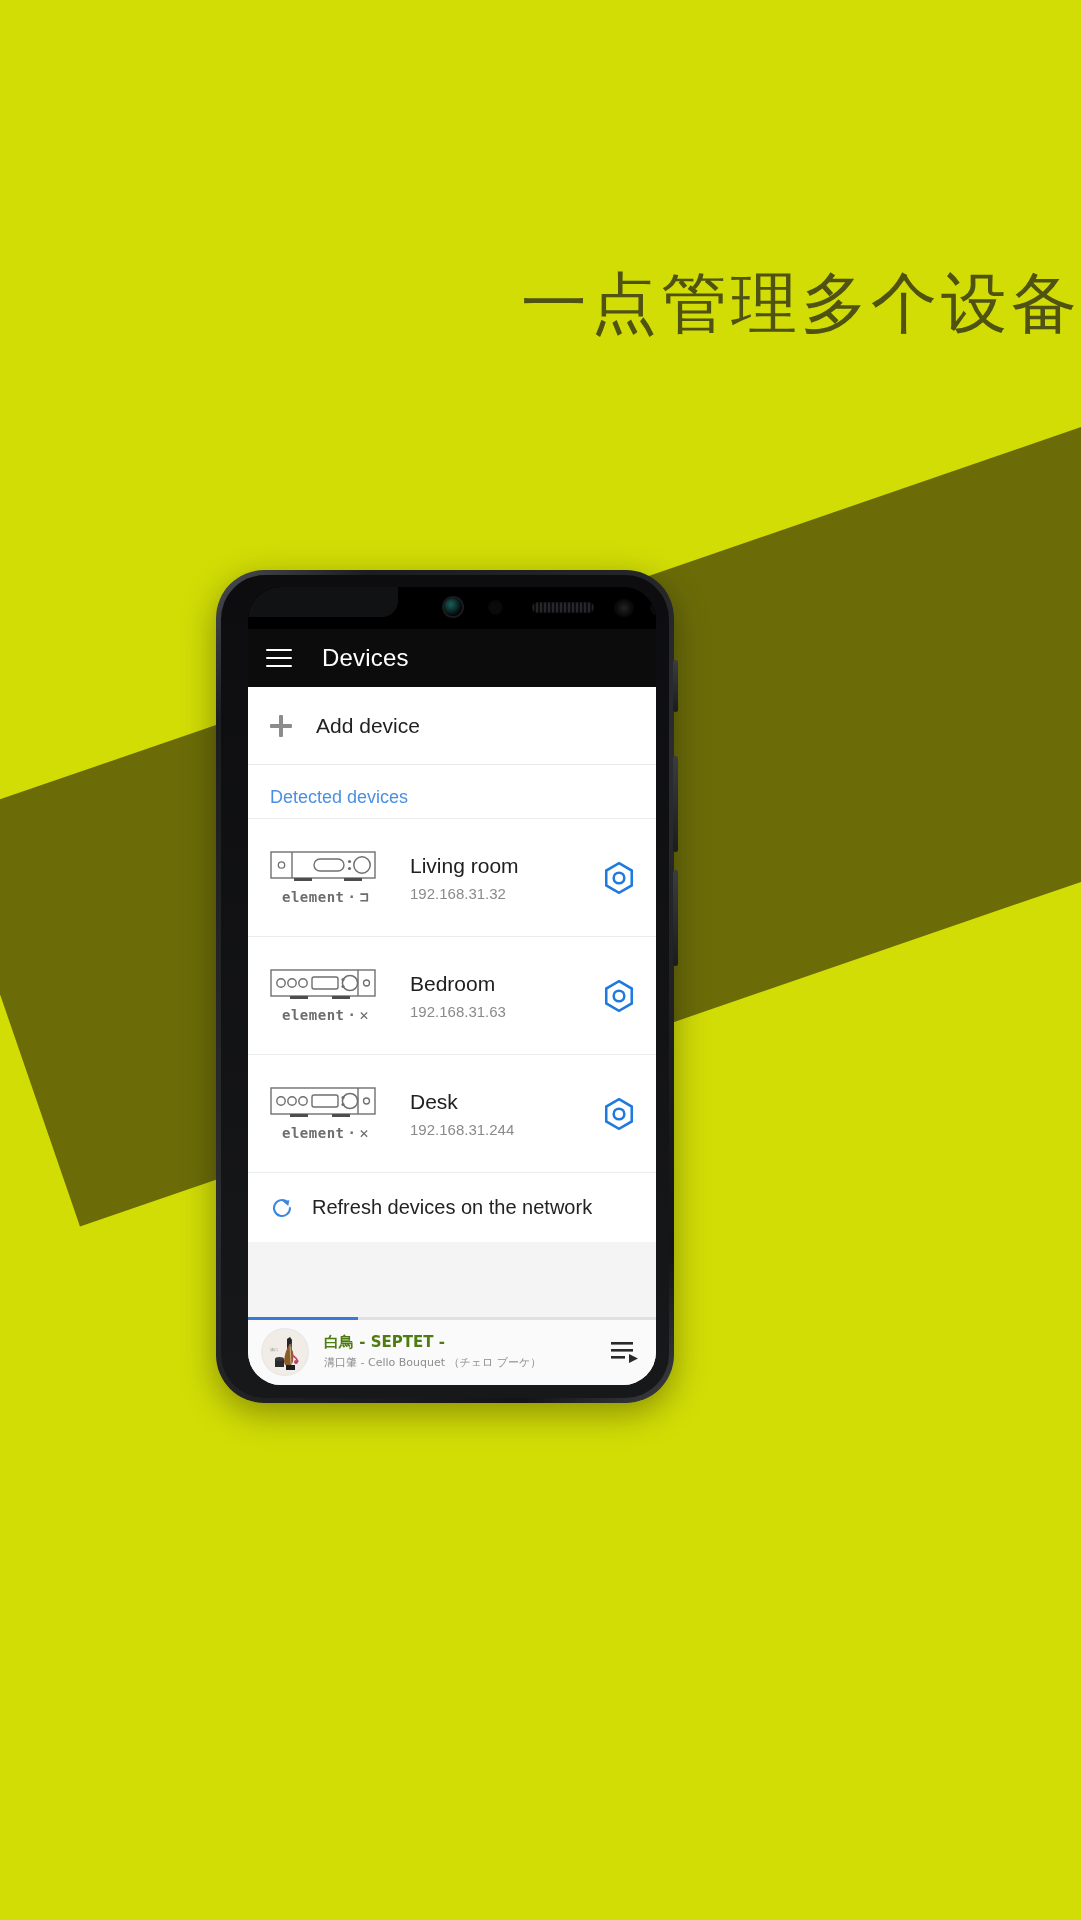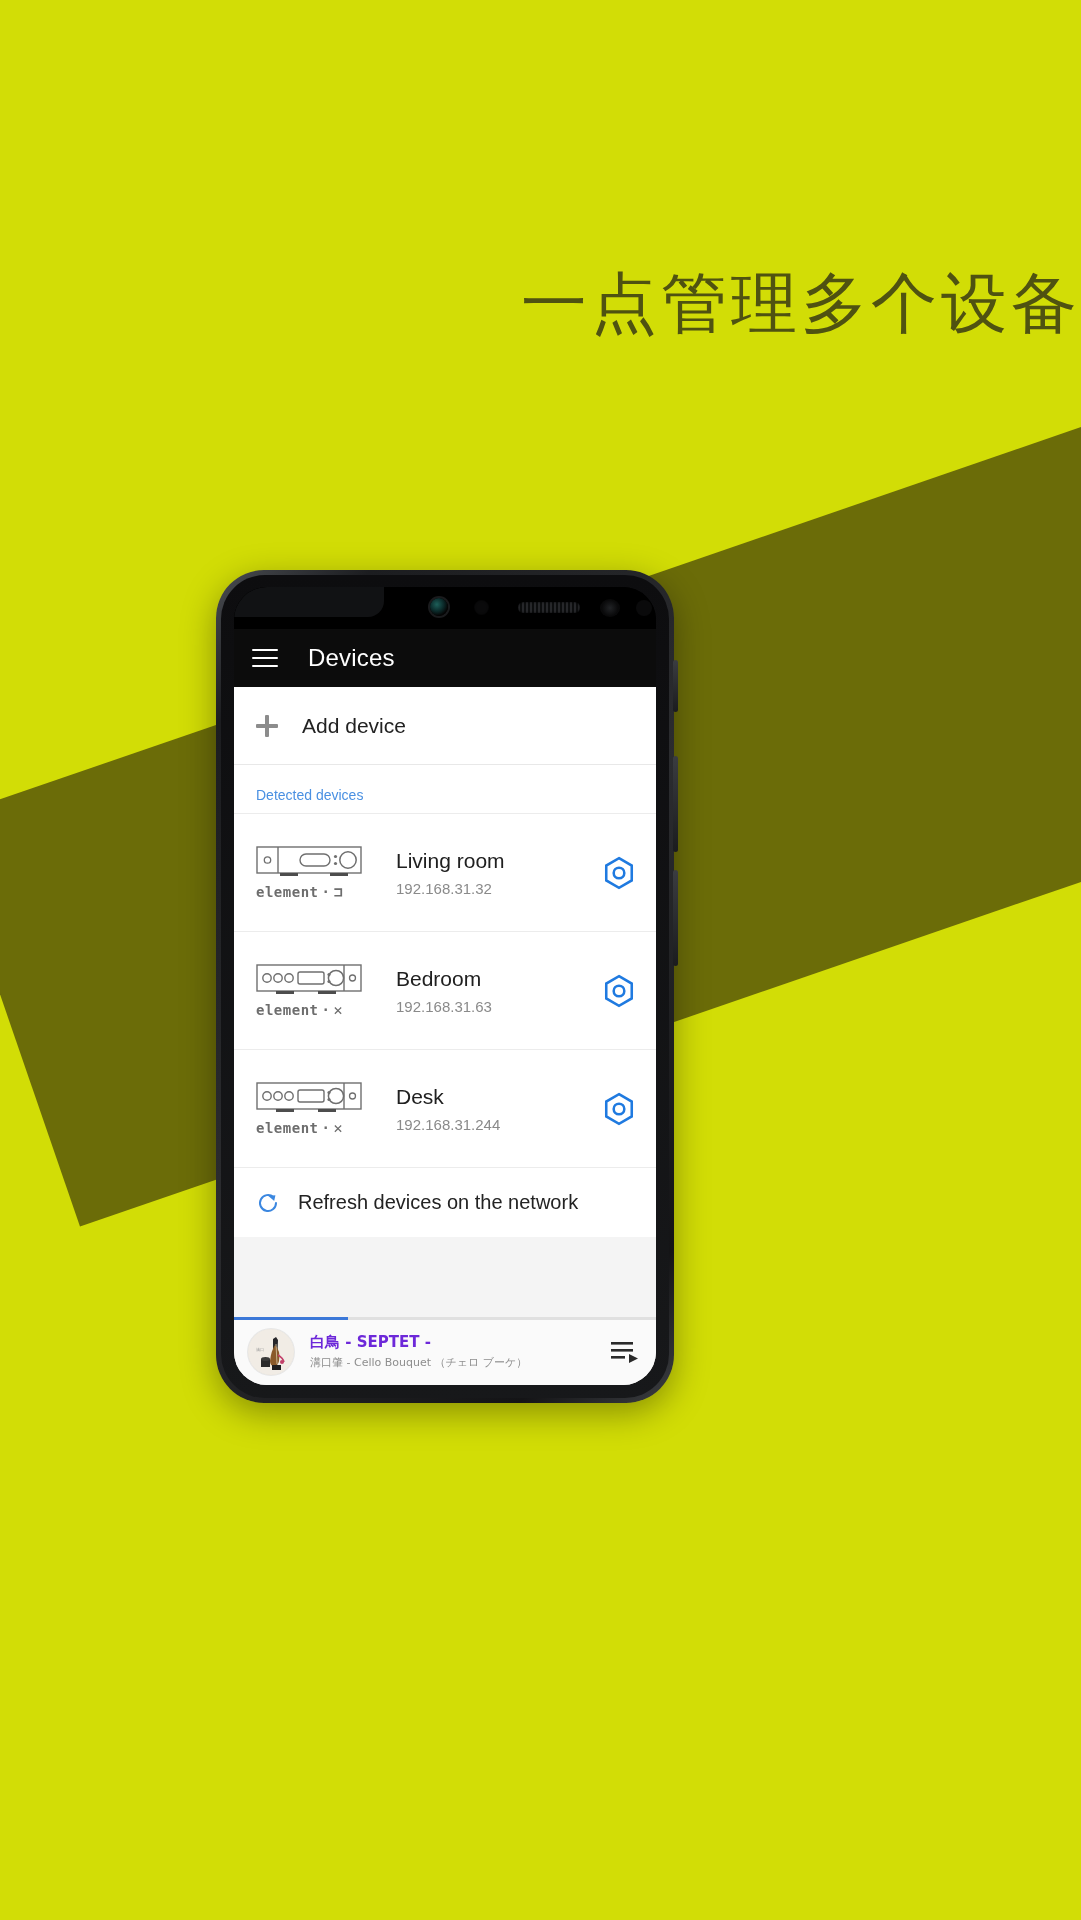--- a/index.html
+++ b/index.html
@@ -43,21 +43,21 @@
     z-index: 5;
     border-radius: 48px;
     background: linear-gradient(135deg,#4a4d52 0%, #1c1d20 12%, #2b2c2f 50%, #141416 88%, #3c3e42 100%);
     padding: 5px;
     box-shadow: 0 10px 34px rgba(0,0,0,0.35);
   }
   .phone-inner {
     width: 100%; height: 100%;
     border-radius: 44px;
     background: linear-gradient(180deg,#0d0d0f,#17181a);
-    padding: 12px 13px 13px 13px;
+    padding: 12px 13px 13px 27px;
     position: relative;
     overflow: hidden;
   }
   .phone-screen {
     width: 100%; height: 100%;
     border-radius: 33px;
     background: #000;
     overflow: hidden;
     position: relative;
     display: flex; flex-direction: column;
@@ -148,40 +148,41 @@
     position: relative; width: 22px; height: 22px; flex: 0 0 auto;
   }
   .plus-ico::before, .plus-ico::after {
     content:""; position:absolute; background:#8c8c8c; border-radius:1px;
   }
   .plus-ico::before { left: 0; top: 9px; width: 22px; height: 4px; }
   .plus-ico::after  { top: 0; left: 9px; width: 4px; height: 22px; }
   .add-device-label { font-size: 21px; color: #222; margin-left: 18px; }
 
   .section-label {
-    font-size: 14px; color: #4a90e2; padding: 22px 0 10px 22px;
+    font-size: 18px; color: #4a90e2; padding: 22px 0 10px 22px;
     background: #fff;
   }
 
   .device-row {
     display: flex; align-items: center;
     background: #fff; height: 118px;
     padding: 0 20px 0 22px;
     border-top: 1px solid #ececec;
     cursor: pointer;
   }
   .device-row:first-of-type { border-top: none; }
 
   .dev-icon { width: 110px; flex: 0 0 auto; }
   .dev-svg { display:block; }
   .dev-brand {
     font-size: 14px; color: #6d6d6d; letter-spacing: .5px;
     margin-top: 5px; font-family: "DejaVu Sans Mono","Liberation Mono",monospace;
     display: flex; align-items: center; gap: 3px;
     font-weight: 700;
+    margin-left: 12px;
   }
   .brand-glyph { font-size: 15px; line-height: 1; }
 
   .dev-meta { flex: 1 1 auto; padding-left: 30px; }
   .dev-name { font-size: 21px; color: #202020; line-height: 1.25; }
   .dev-ip   { font-size: 15px; color: #8a8a8a; margin-top: 6px; }
 
   .gear-btn { width: 34px; height: 34px; flex: 0 0 auto; cursor: pointer; }
 
   .refresh-row {
@@ -210,21 +211,21 @@
   }
   .progress-fill { height: 100%; background: #3b78d8; }
   .album-art {
     width: 46px; height: 46px; border-radius: 50%;
     flex: 0 0 auto; overflow: hidden; position: relative;
     background: radial-gradient(circle at 50% 45%, #f2eee9 0%, #e3ded6 70%, #d8d2c8 100%);
     box-shadow: 0 0 0 1px #e7e7e7;
   }
   .np-text { flex: 1 1 auto; padding-left: 16px; min-width: 0; }
   .np-title {
-    font-size: 15px; color: #6d28d9; font-weight: 700;
+    font-size: 15px; color: #4d7c0f; font-weight: 700;
     white-space: nowrap; overflow: hidden;
     font-family: "DejaVu Sans","Liberation Sans",sans-serif;
   }
   .np-sub {
     font-size: 11px; color: #8e8e8e; margin-top: 3px;
     white-space: nowrap; overflow: hidden;
     font-family: "DejaVu Sans","Liberation Sans",sans-serif;
   }
   .queue-btn { width: 30px; height: 26px; flex: 0 0 auto; cursor: pointer; }
 </style>

